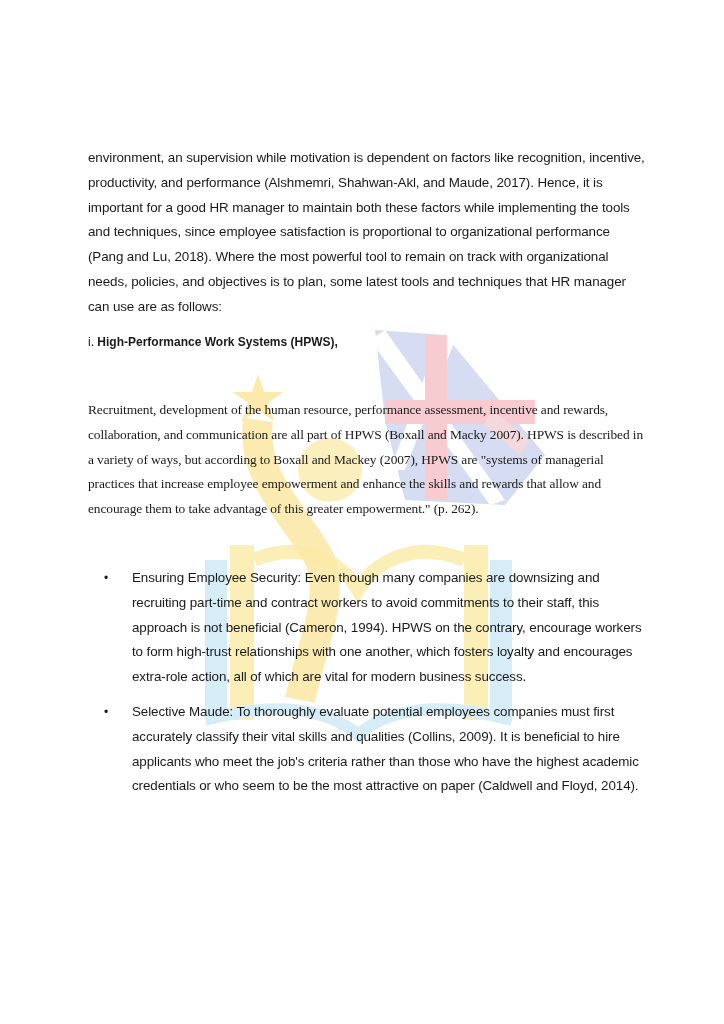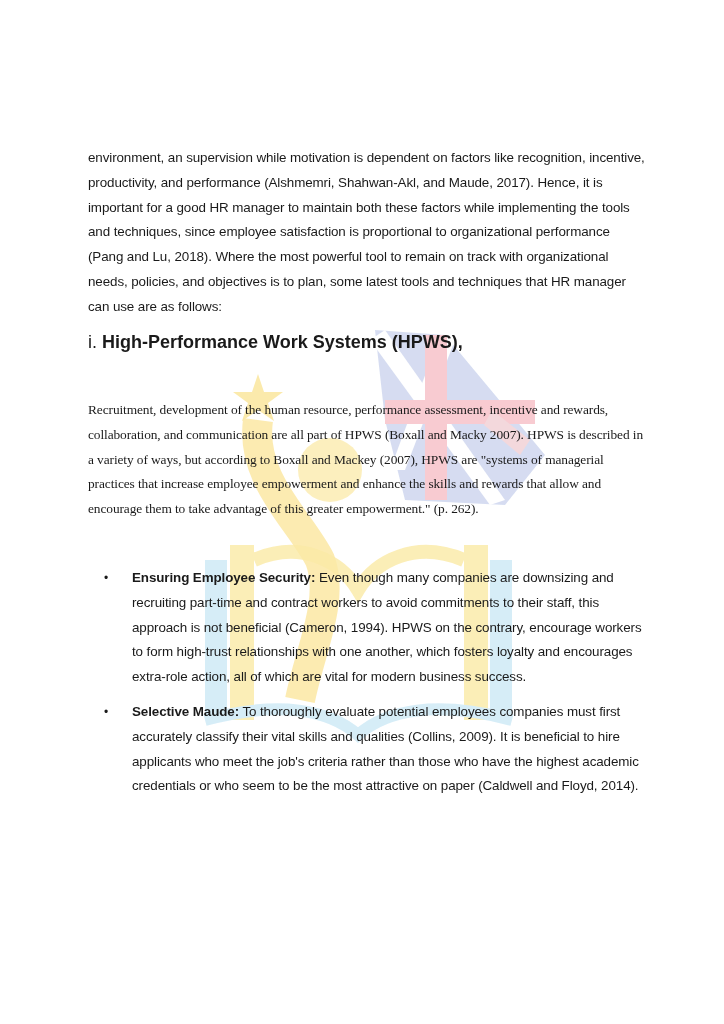--- a/index.html
+++ b/index.html
@@ -9,28 +9,28 @@
     color: #1a1a1a;
   }
   .page { position: absolute; left: 0; top: 0; width: 724px; height: 912px; background: #fff; padding-left: 8px; }
   .watermark { position: absolute; left: 0; top: 0; width: 724px; height: 1024px; z-index: 0; }
   .content { position: absolute; left: 0; top: 0; width: 724px; z-index: 1; }
   .para {
     position: absolute; left: 88px; width: 560px;
     font-size: 13.4px; line-height: 24.8px; letter-spacing: -0.1px;
   }
   .p1 { top: 146px; }
-  .heading { position: absolute; left: 88px; top: 330px; font-size: 18px; line-height: 24px; text-align: center; }
+  .heading { position: absolute; left: 88px; top: 330px; font-size: 12px; line-height: 24px; text-align: center; }
   .heading b { font-weight: bold; }
   .p2 { top: 398px; font-family: Liberation Serif, serif; }
   .bullet-list { position: absolute; left: 88px; top: 566px; width: 560px; margin: 0; padding: 0; list-style: none; }
   .bullet-item { position: relative; padding-left: 44px; font-size: 13.4px; line-height: 24.8px; letter-spacing: -0.1px; }
   .bullet-item + .bullet-item { margin-top: 10px; }
   .bullet-dot { position: absolute; left: 16px; top: 0; font-size: 12px; }
-  .bold { font-weight: bold; }
+  .bold { font-weight: normal; }
 </style>
 </head>
 <body>
 
 <div class="page">
 
   <svg class="watermark" viewBox="0 0 724 1024">
     <defs>
       <radialGradient id="fade" cx="0.5" cy="0.5" r="0.5">
         <stop offset="0" stop-color="#fff" stop-opacity="0"></stop>

